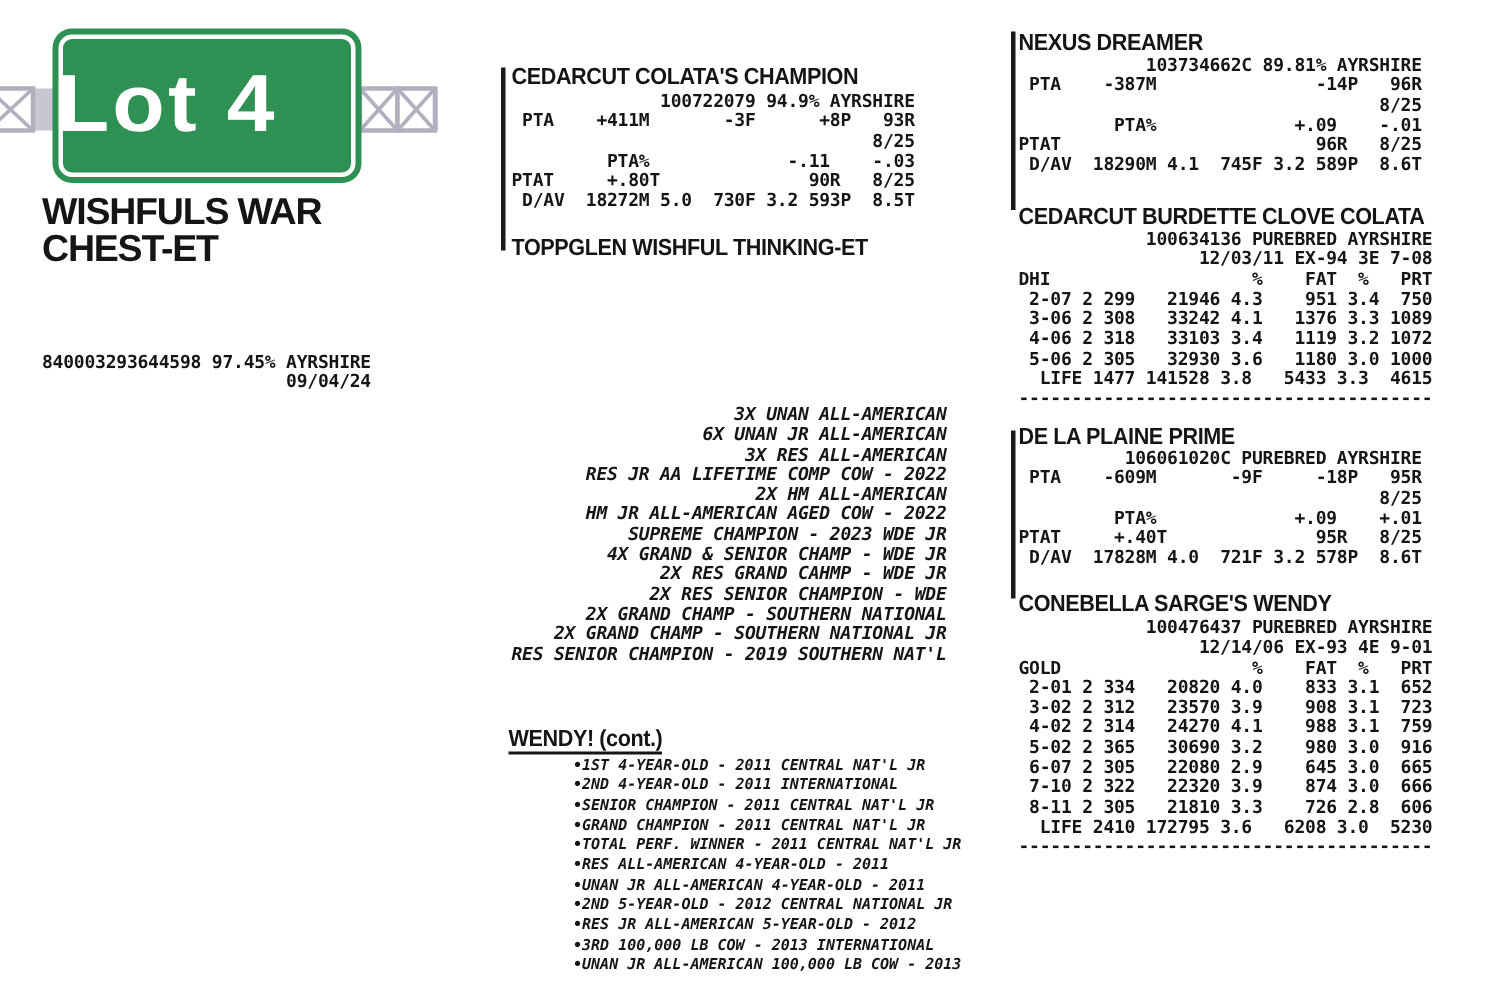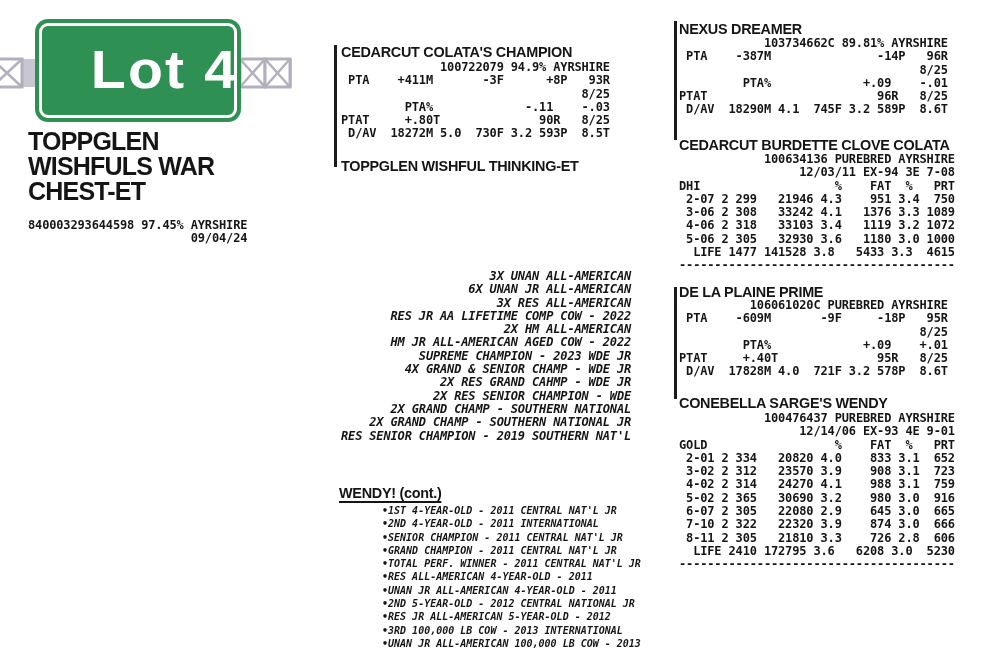--- a/index.html
+++ b/index.html
@@ -10,21 +10,21 @@
   }
   .abs { position:absolute; }
   
   .sign {
     position:absolute; left:35px; top:19px; width:206px; height:103px;
     background:#2e9153; border-radius:13px;
   }
   .sign-inner {
     position:absolute; left:4px; top:4px; right:4px; bottom:4px;
     border:3px solid #ffffff; border-radius:9px;
-    display:flex; align-items:center; justify-content:flex-end;
+    display:flex; align-items:center; justify-content:flex-start;
   }
   .sign-text {
     color:#ffffff; font-weight:900; font-size:54px; line-height:54px;
     letter-spacing:2px; transform:scaleX(1.06); padding-bottom:4px;
     font-family:"Liberation Sans", sans-serif;
   }
   
   .lot-title { position:absolute; left:28px; top:129px; }
   .title-line {
     font-weight:900; font-size:25px; line-height:25px;
@@ -78,26 +78,25 @@
     </g>
   </svg>
 
   <div class="sign" style="background: rgb(46, 145, 83);">
     <div class="sign-inner">
       <span class="sign-text">Lot 4</span>
     </div>
   </div>
 
   <div class="lot-title">
-      <div class="title-line">TOPPGLEN</div>
       <div class="title-line">WISHFULS WAR</div>
       <div class="title-line">CHEST-ET</div>
     </div>
 
-  <pre class="mono" style="left:28px;top:219px">840003293644598 97.45% AYRSHIRE
+  <pre class="mono" style="left:28px;top:235px">840003293644598 97.45% AYRSHIRE
 09/04/24</pre>
 
 
   <div class="vrule" style="left:334px;top:45px;height:122px"></div>
   <div class="vrule" style="left:674px;top:21px;height:119px"></div>
   <div class="vrule" style="left:674px;top:287px;height:112px"></div>
 
   <div class="heading" style="left:341px;top:44px">CEDARCUT COLATA'S CHAMPION</div>
   <pre class="mono" style="left:341px;top:61px">100722079 94.9% AYRSHIRE
 PTA    +411M       -3F      +8P   93R

